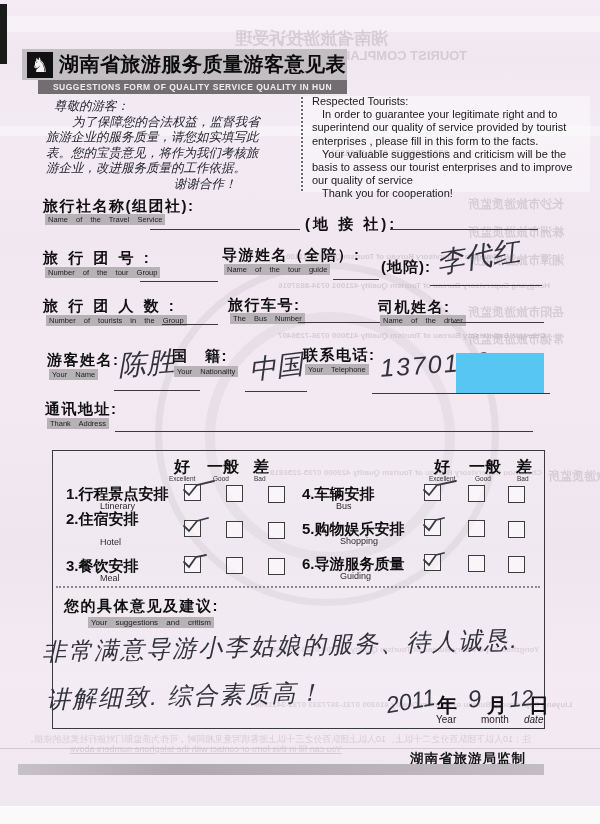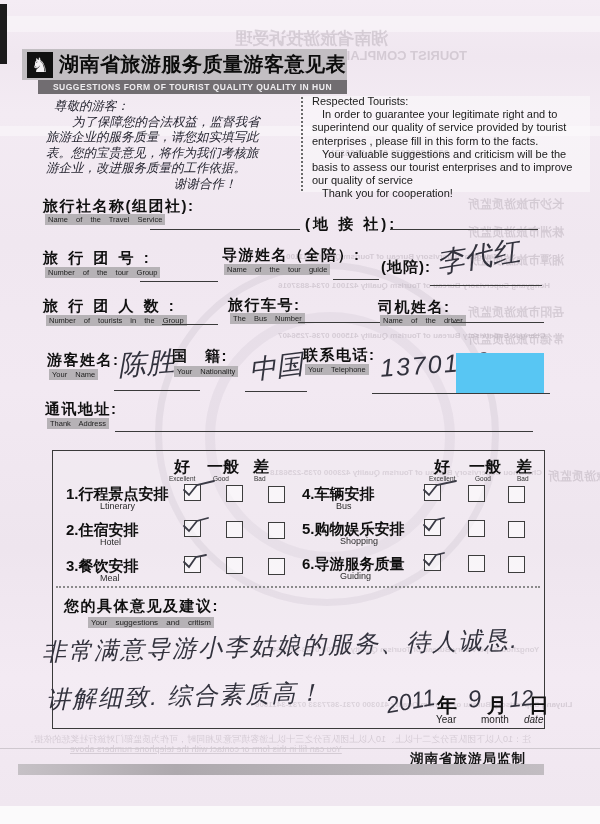--- a/index.html
+++ b/index.html
@@ -79,21 +79,21 @@
     <div class="bleed" style="left:268px;top:645px;font-size:8px;">Yongzhou Supervisory Bureau of Tourism Quality   416700   0743-5228647</div>
     <div class="bleed" style="left:255px;top:700px;font-size:8px;">Liuyang Supervisory Bureau of Tourism Quality   410300   0731-3677333   0731-3411606</div>
     <div class="bleed" style="left:25px;top:733px;font-size:9px;font-weight:normal;">注：10人以下团队百分之二十以上、10人以上团队百分之三十以上游客填写意见相同时，可作为质监部门对旅行社奖惩的依据。</div>
     <div class="bleed" style="left:70px;top:744px;font-size:9px;text-decoration:underline;font-weight:normal;">You can fill in this form or contact with the telephone numbers above</div>
 
     <div class="edge-strip"></div>
     <div class="title-bar">
       <div class="logo-box">♞</div>
       <div class="title-cn">湖南省旅游服务质量游客意见表</div>
     </div>
-    <div class="en-bar">SUGGESTIONS FORM OF TOURIST QUALITY QUALITY IN HUN</div>
+    <div class="en-bar">SUGGESTIONS FORM OF QUALITY SERVICE QUALITY IN HUN</div>
 
     <div class="intro-cn">
       <div style="margin-left:8px;">尊敬的游客：</div>
       <div style="margin-left:26px;">为了保障您的合法权益，监督我省</div>
       <div>旅游企业的服务质量，请您如实填写此</div>
       <div>表。您的宝贵意见，将作为我们考核旅</div>
       <div>游企业，改进服务质量的工作依据。</div>
       <div style="margin-left:128px;">谢谢合作！</div>
     </div>
     <div class="divider-dotted"></div>
@@ -166,21 +166,21 @@
 
     <div class="item-cn" style="left:66px;top:485px;">1.行程景点安排</div>
     <div class="item-en" style="left:100px;top:501px;">Ltinerary</div>
     <div class="cb" style="left:184px;top:484px;"></div>
     <div class="cb" style="left:226px;top:485px;"></div>
     <div class="cb" style="left:268px;top:486px;"></div>
     <svg class="tick" style="left:181px;top:477px;" width="36" height="22">
         <polyline points="3,13 8,18 16,8 33,4" fill="none" stroke="#3b3b46" stroke-width="1.8" stroke-linecap="round"></polyline>
       </svg>
 
-    <div class="item-cn" style="left:66px;top:521px;">2.住宿安排</div>
+    <div class="item-cn" style="left:66px;top:510px;">2.住宿安排</div>
     <div class="item-en" style="left:100px;top:537px;">Hotel</div>
     <div class="cb" style="left:184px;top:520px;"></div>
     <div class="cb" style="left:226px;top:521px;"></div>
     <div class="cb" style="left:268px;top:522px;"></div>
     <svg class="tick" style="left:181px;top:513px;" width="30" height="22">
         <polyline points="3,13 8,18 16,8 27,5" fill="none" stroke="#3b3b46" stroke-width="1.8" stroke-linecap="round"></polyline>
       </svg>
 
     <div class="item-cn" style="left:66px;top:557px;">3.餐饮安排</div>
     <div class="item-en" style="left:100px;top:573px;">Meal</div>

